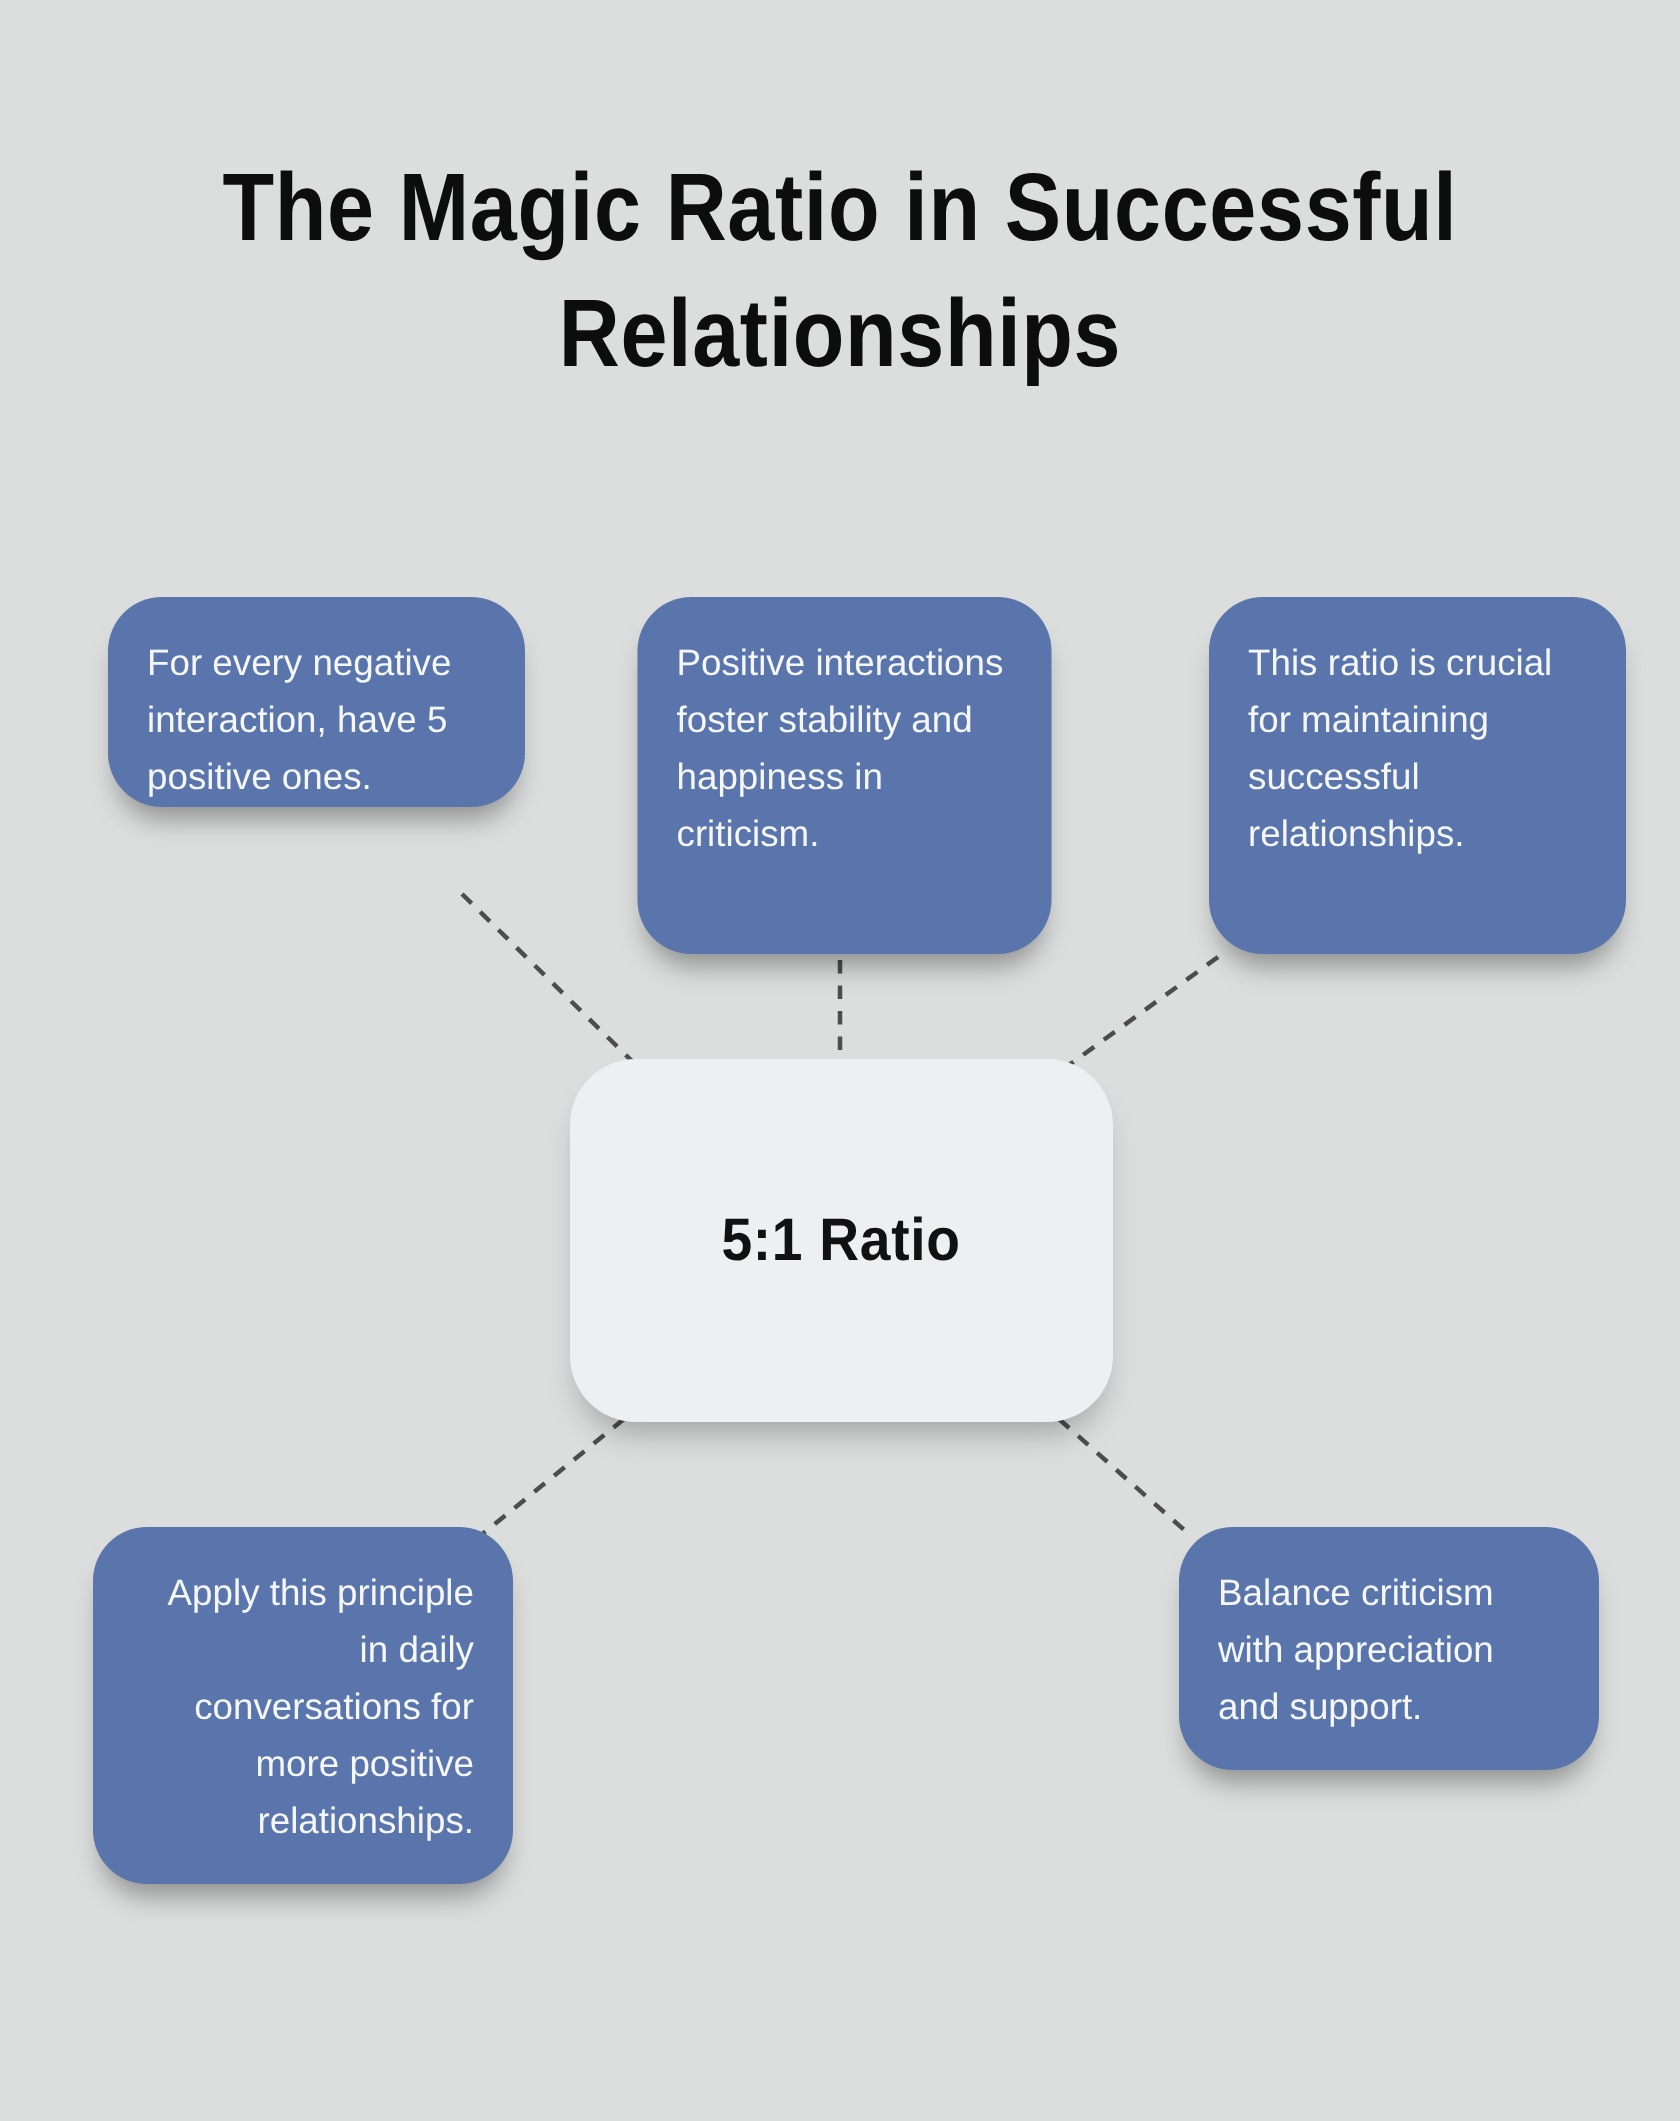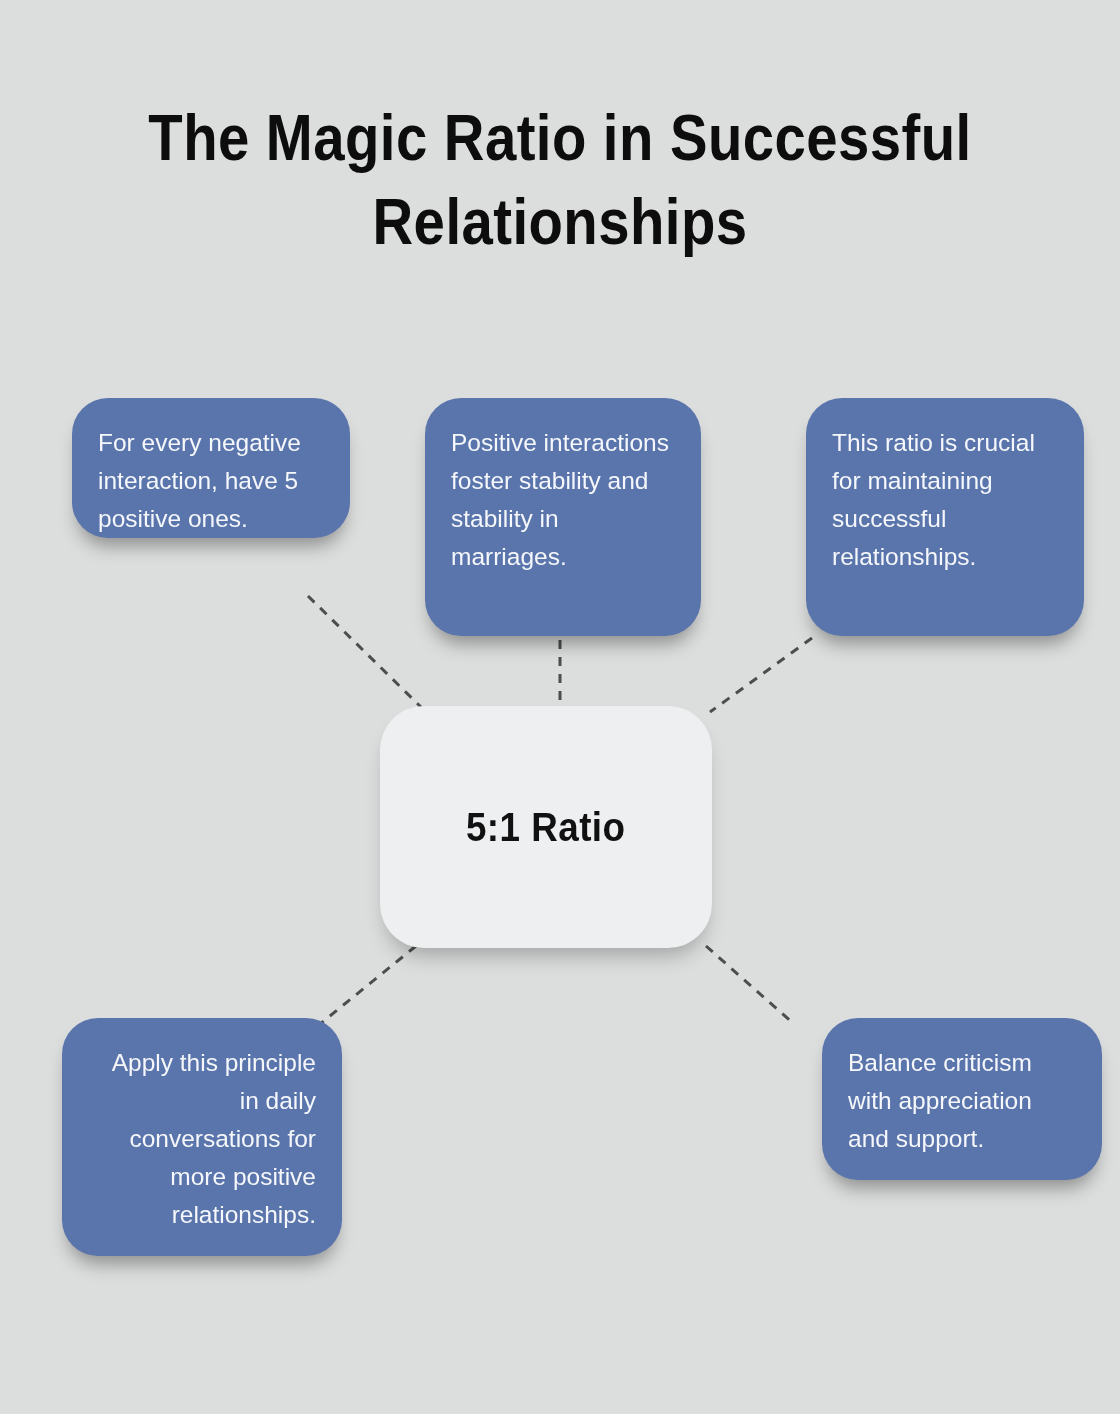--- a/index.html
+++ b/index.html
@@ -52,26 +52,26 @@
     border-radius:36px;
     padding:26px 26px;
     font-size:24.5px;
     line-height:1.55;
     box-shadow:0 14px 18px -6px rgba(0,0,0,0.35);
   }
   .node-tl{left:62px;top:398px;width:278px;height:140px;margin-left:10px;}
   .node-tm{left:425px;top:398px;width:276px;height:238px;}
   .node-tr{left:806px;top:398px;width:278px;height:238px;}
   .node-bl{left:62px;top:1018px;width:280px;height:238px;text-align:right;}
-  .node-br{left:786px;top:1018px;width:280px;height:162px;margin-left:36px;}
+  .node-br{left:786px;top:1018px;width:280px;height:162px;}
   .center-node{
     position:absolute;
     z-index:1;
     left:380px;top:706px;
-    width:332px;height:242px;
+    width:362px;height:242px;
     box-sizing:border-box;
     background:var(--center-fill);
     border-radius:44px;
     display:flex;
     align-items:center;
     justify-content:center;
     box-shadow:0 14px 20px -6px rgba(0,0,0,0.25);
   }
   .center-label{
     font-size:40px;
@@ -94,21 +94,21 @@
 
 <h1 class="title"><span>The Magic Ratio in Successful</span><br>
   <span>Relationships</span>
 </h1>
 
 <div class="node node-tl">
   <span>For every negative interaction, have 5 positive ones.</span>
 </div>
 
 <div class="node node-tm">
-  <span>Positive interactions foster stability and stability in marriages.</span>
+  <span>Positive interactions foster stability and happiness in criticism.</span>
 </div>
 
 <div class="node node-tr">
   <span>This ratio is crucial for maintaining successful relationships.</span>
 </div>
 
 <div class="center-node">
   <span class="center-label">5:1 Ratio</span>
 </div>
 

